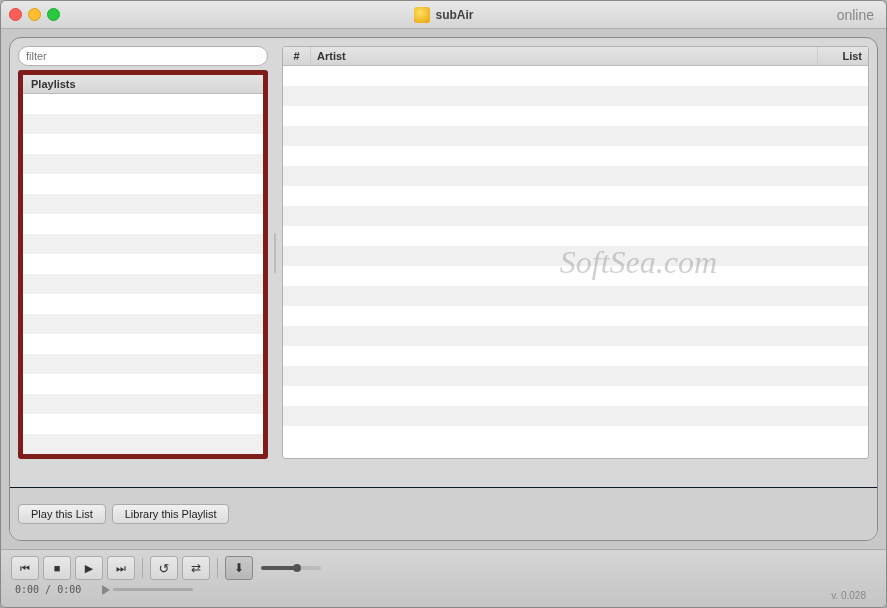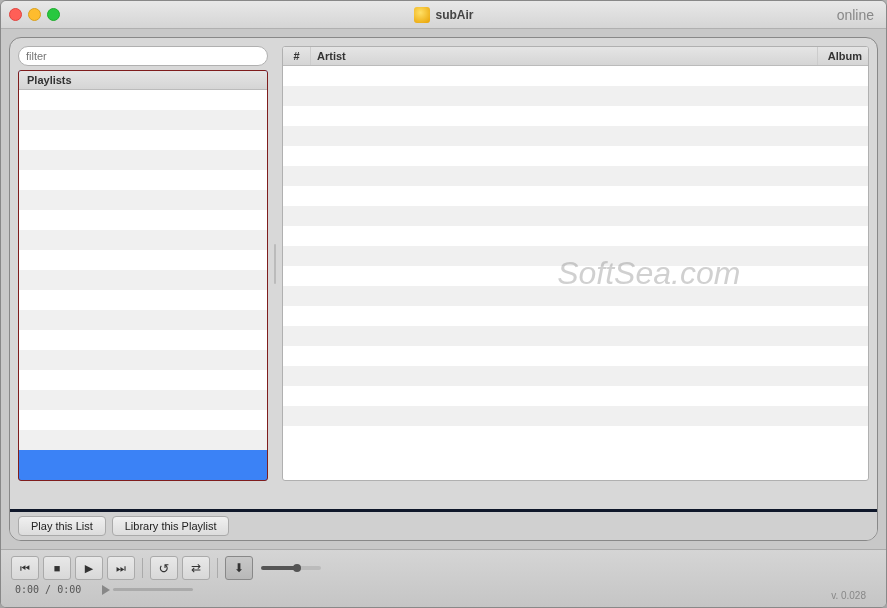--- a/index.html
+++ b/index.html
@@ -160,23 +160,23 @@
       border: 1px solid #b0b0b0;
       border-radius: 12px;
       background: #fff;
       font-size: 11px;
       color: #aaa;
       outline: none;
     }
 
     .playlist-list {
       flex: 1;
-      border: 1px solid #7f1d1d;
+      border: 5px solid #7f1d1d;
       border-radius: 3px;
-      background: #3b82f6;
+      background: #f97316;
       overflow-y: auto;
     }
 
     .playlist-list-header {
       background: linear-gradient(to bottom, #e5e5e5, #d5d5d5);
       border-bottom: 1px solid #bbb;
       padding: 3px 8px;
       font-size: 11px;
       font-weight: bold;
       color: #333;
@@ -265,38 +265,38 @@
     }
 
     .watermark {
       position: absolute;
       left: 50%;
       top: 50%;
       transform: translate(-10%, -50%);
       font-size: 32px;
       color: rgba(120,120,120,0.35);
       font-style: italic;
-      font-family: Liberation Sans, sans-serif;
+      font-family: Liberation Serif, serif;
       pointer-events: none;
       white-space: nowrap;
     }
 
     .track-list-area {
       flex: 1;
       overflow: hidden;
       position: relative;
     }
 
     
     .panel-footer {
-      padding: 4px 8px;
+      padding: 16px 8px;
       display: flex;
       gap: 6px;
       background: #d0d0d0;
-      border-top: 3px solid #0f172a;
+      border-top: 1px solid #0f172a;
       flex-shrink: 0;
       margin-top: 20px;
     }
 
     .footer-btn {
       padding: 3px 12px;
       background: linear-gradient(to bottom, #f0f0f0, #dcdcdc);
       border: 1px solid #aaa;
       border-radius: 4px;
       font-size: 11px;
@@ -466,21 +466,21 @@
             </div>
           </div>
         </div>
 
         <div class="panel-divider"></div>
 
         <div class="track-list-panel">
           <div class="track-list-header">
             <div class="track-col-header num">#</div>
             <div class="track-col-header artist">Artist</div>
-            <div class="track-col-header time">Album</div>
+            <div class="track-col-header time">List</div>
           </div>
           <div class="track-list-area">
             <div class="track-rows">
               <div class="track-row"></div>
               <div class="track-row"></div>
               <div class="track-row"></div>
               <div class="track-row"></div>
               <div class="track-row"></div>
               <div class="track-row"></div>
               <div class="track-row"></div>

